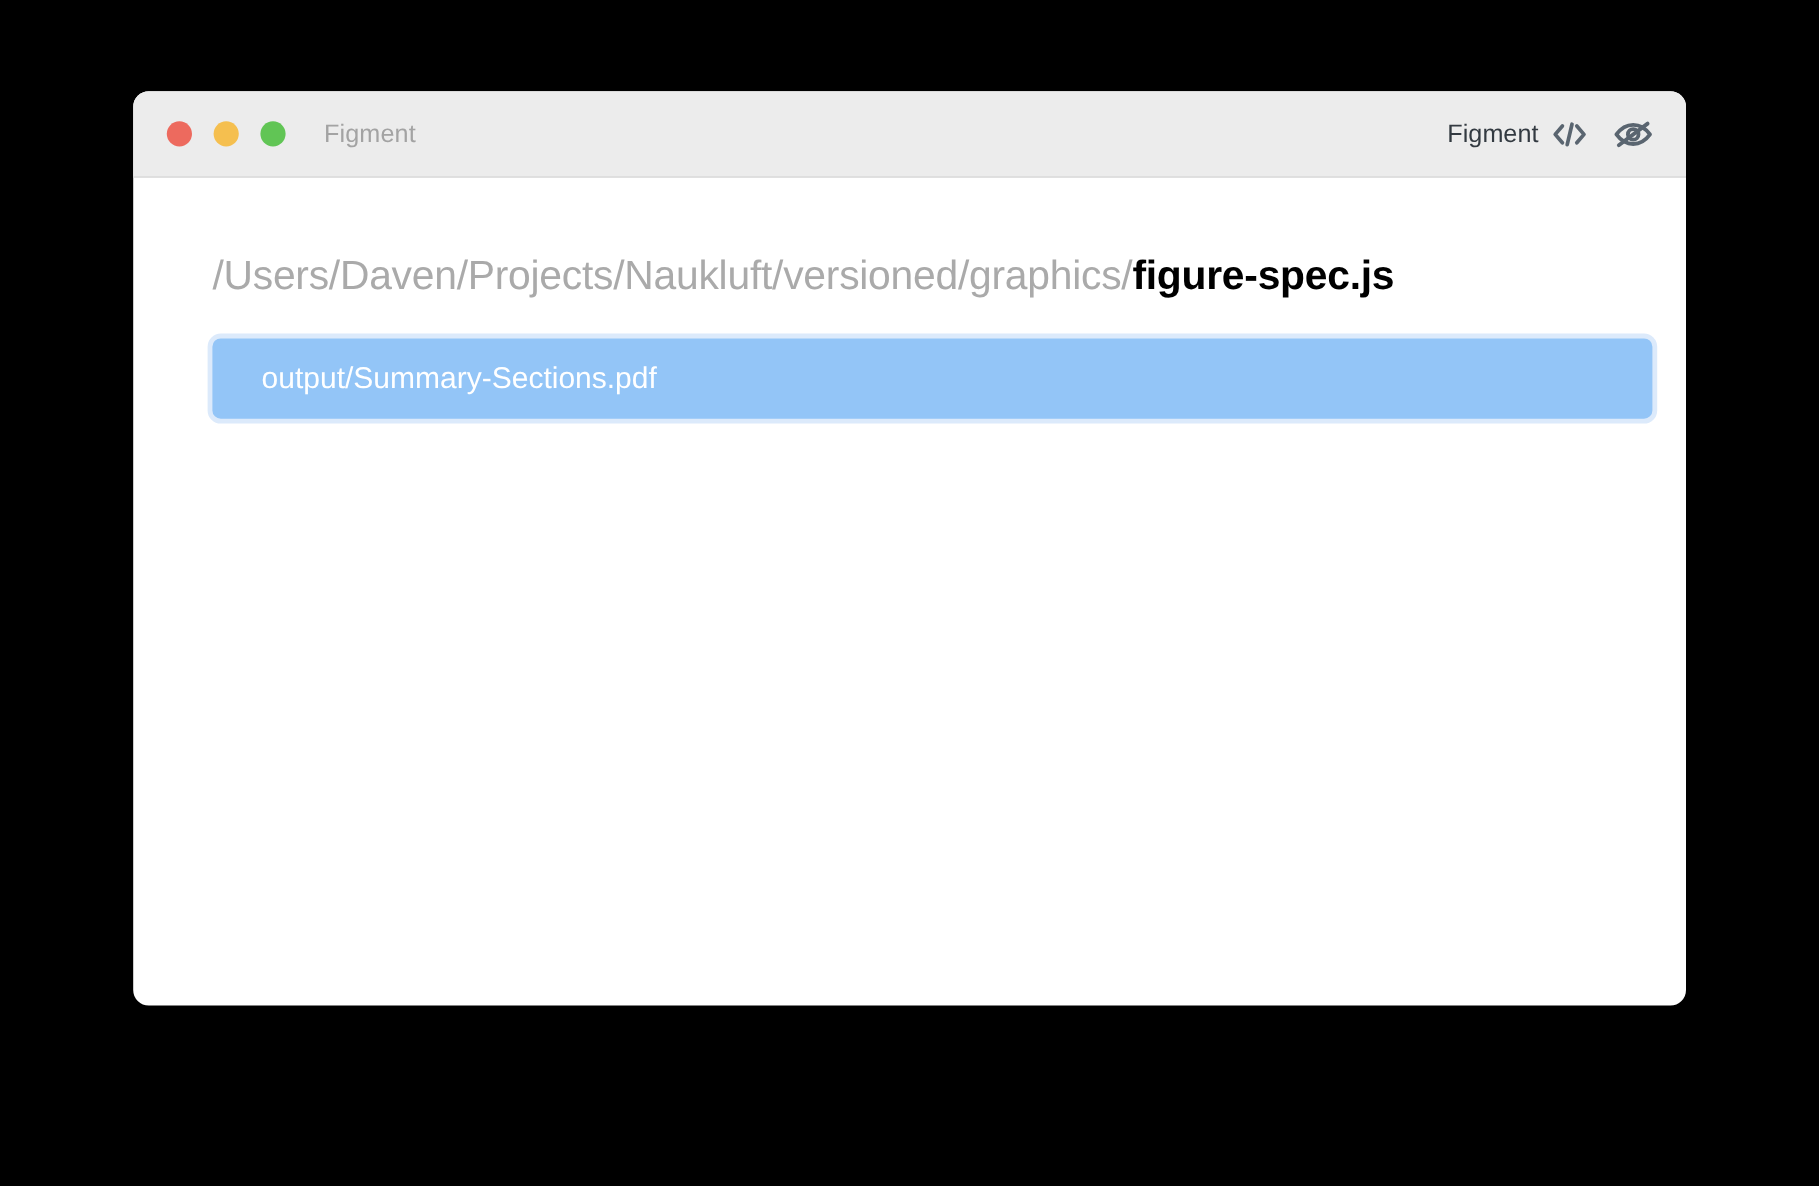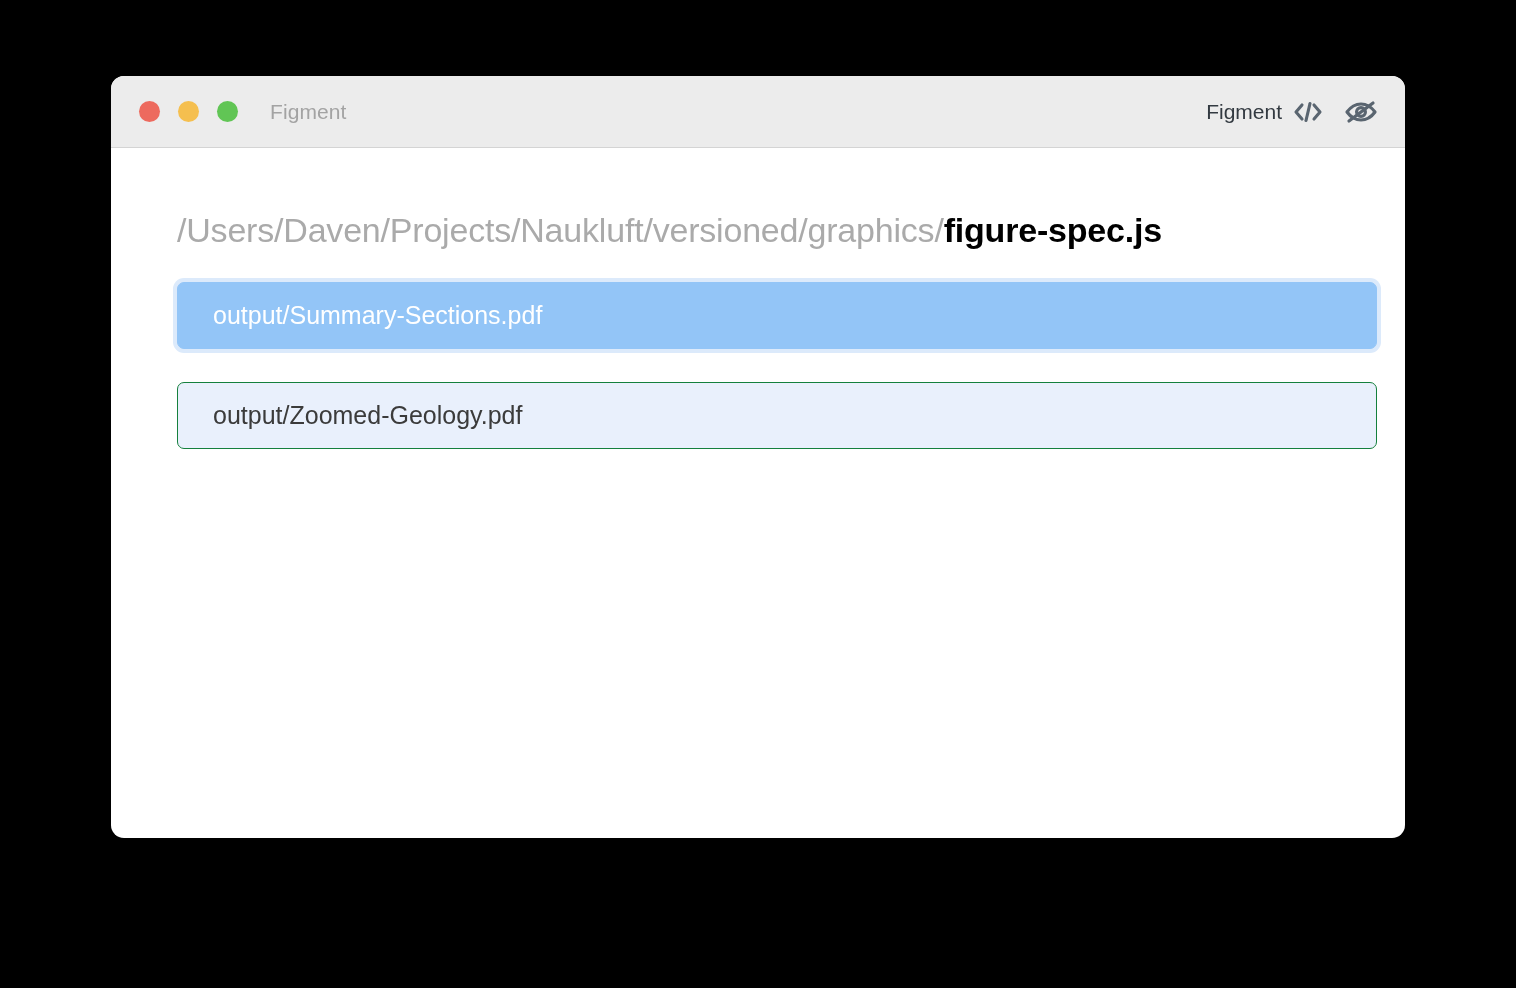--- a/index.html
+++ b/index.html
@@ -118,21 +118,21 @@
   }
 
   .file-item {
     height: 67px;
     display: flex;
     align-items: center;
     padding: 0 0 0 35px;
     border-radius: 7px;
     font-size: 25px;
     background: #e9f0fc;
-    border: 1px solid #15803d;
+    border: 6px solid #15803d;
     color: #3b3b3b;
     white-space: nowrap;
     cursor: pointer;
   }
 
   .file-item.selected {
     background: #93c5f7;
     border-color: #93c5f7;
     color: #ffffff;
     box-shadow: 0 0 0 4px #dceafb;
@@ -176,18 +176,17 @@
   </div>
 
   <div class="content">
 
     <div class="breadcrumb">
       <span class="dir">/Users/Daven/Projects/Naukluft/versioned/graphics/</span><span class="file">figure-spec.js</span>
     </div>
 
     <ul class="file-list">
       <li class="file-item selected">output/Summary-Sections.pdf</li>
-      <li class="file-item">output/Zoomed-Geology.pdf</li>
     </ul>
 
   </div>
 
 </div>
 
 </body></html>

